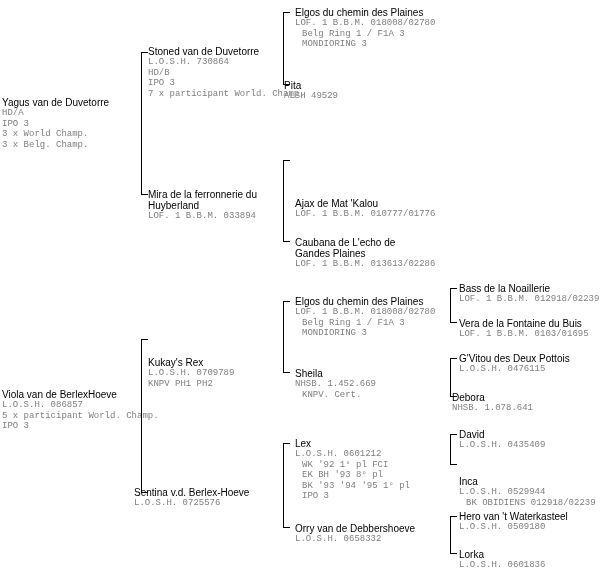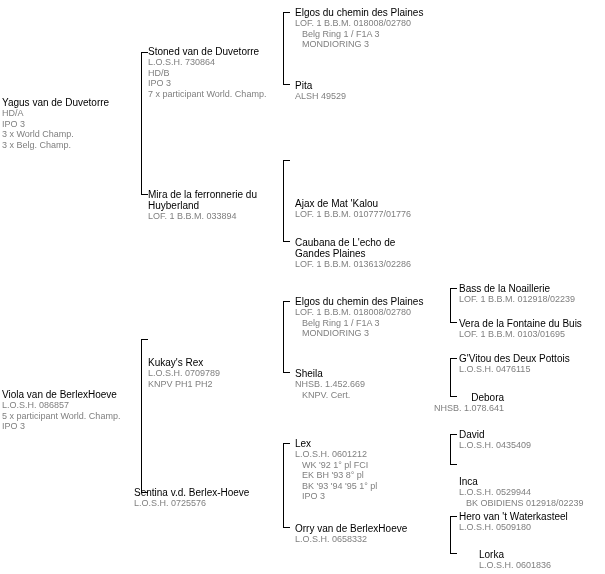--- a/index.html
+++ b/index.html
@@ -17,20 +17,21 @@
     font-weight: normal;
     color: #000000;
     line-height: 11px;
     white-space: nowrap;
   }
   .dt {
     font-size: 9px;
     color: #7f7f7f;
     line-height: 10.5px;
     white-space: nowrap;
+    font-family: Liberation Mono, monospace;
   }
   .dt.ind { padding-left: 7px; }
   .br {
     position: absolute;
     box-sizing: border-box;
     width: 7px;
     border: 1px solid #000000;
     border-right: none;
     background: transparent;
   }
@@ -80,21 +81,21 @@
     <div class="dt">L.O.S.H. 0725576</div>
   </div>
 
   <div class="node" style="left:295px; top:7px;">
     <div class="nm">Elgos du chemin des Plaines</div>
     <div class="dt">LOF. 1 B.B.M. 018008/02780</div>
     <div class="dt ind">Belg Ring 1 / F1A 3</div>
     <div class="dt ind">MONDIORING 3</div>
   </div>
 
-  <div class="node" style="left:295px; top:80px;">
+  <div class="node" style="left:284px; top:80px;">
     <div class="nm">Pita</div>
     <div class="dt">ALSH 49529</div>
   </div>
 
   <div class="node" style="left:295px; top:155px;margin-top:43px;">
     <div class="nm">Ajax de Mat 'Kalou</div>
     <div class="dt">LOF. 1 B.B.M. 010777/01776</div>
   </div>
 
   <div class="node" style="left:295px; top:237px;">
@@ -119,61 +120,61 @@
   <div class="node" style="left:295px; top:438px;">
     <div class="nm">Lex</div>
     <div class="dt">L.O.S.H. 0601212</div>
     <div class="dt ind">WK '92 1° pl FCI</div>
     <div class="dt ind">EK BH '93 8° pl</div>
     <div class="dt ind">BK '93 '94 '95 1° pl</div>
     <div class="dt ind">IPO 3</div>
   </div>
 
   <div class="node" style="left:295px; top:523px;">
-    <div class="nm">Orry van de BerlexHoeve</div>
+    <div class="nm">Orry van de Debbershoeve</div>
     <div class="dt">L.O.S.H. 0658332</div>
   </div>
 
   <div class="node" style="left:459px; top:283px;">
     <div class="nm">Bass de la Noaillerie</div>
     <div class="dt">LOF. 1 B.B.M. 012918/02239</div>
   </div>
 
   <div class="node" style="left:459px; top:318px;">
     <div class="nm">Vera de la Fontaine du Buis</div>
     <div class="dt">LOF. 1 B.B.M. 0103/01695</div>
   </div>
 
   <div class="node" style="left:459px; top:353px;">
     <div class="nm">G'Vitou des Deux Pottois</div>
     <div class="dt">L.O.S.H. 0476115</div>
   </div>
 
-  <div class="node" style="left:434px; top:392px;text-align:right;">
+  <div class="node" style="left:452px; top:392px;">
     <div class="nm">Debora</div>
     <div class="dt">NHSB. 1.078.641</div>
   </div>
 
   <div class="node" style="left:459px; top:429px;">
     <div class="nm">David</div>
     <div class="dt">L.O.S.H. 0435409</div>
   </div>
 
   <div class="node" style="left:459px; top:460px;margin-top:16px;">
     <div class="nm">Inca</div>
     <div class="dt">L.O.S.H. 0529944</div>
     <div class="dt ind">BK OBIDIENS 012918/02239</div>
   </div>
 
   <div class="node" style="left:459px; top:511px;">
     <div class="nm">Hero van 't Waterkasteel</div>
     <div class="dt">L.O.S.H. 0509180</div>
   </div>
 
-  <div class="node" style="left:459px; top:549px;margin-left:20px;">
+  <div class="node" style="left:459px; top:549px;">
     <div class="nm">Lorka</div>
     <div class="dt">L.O.S.H. 0601836</div>
   </div>
 
   <div class="br" style="left:141px; top:52px;  height:143px;"></div>
   <div class="br" style="left:141px; top:339px; height:154px;"></div>
   <div class="br" style="left:283px; top:12px;  height:73px;"></div>
   <div class="br" style="left:283px; top:160px; height:82px;"></div>
   <div class="br" style="left:283px; top:301px; height:72px;"></div>
   <div class="br" style="left:283px; top:443px; height:85px;"></div>

